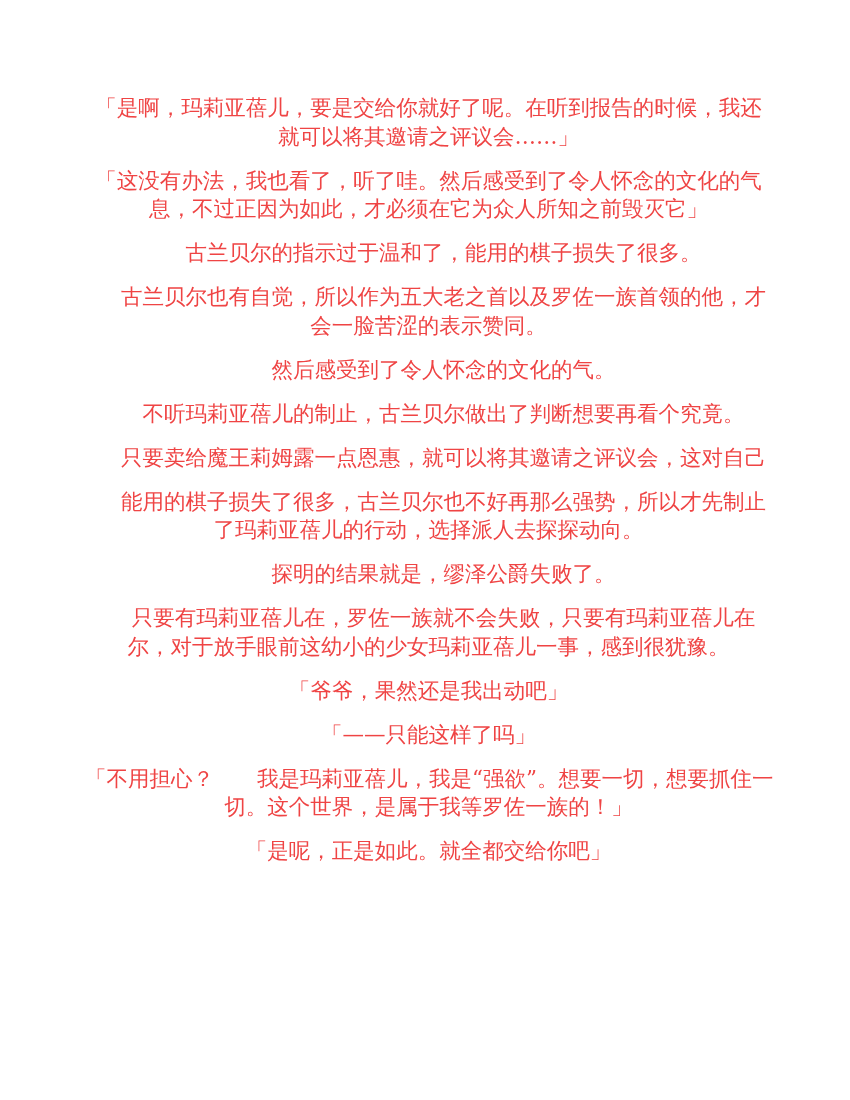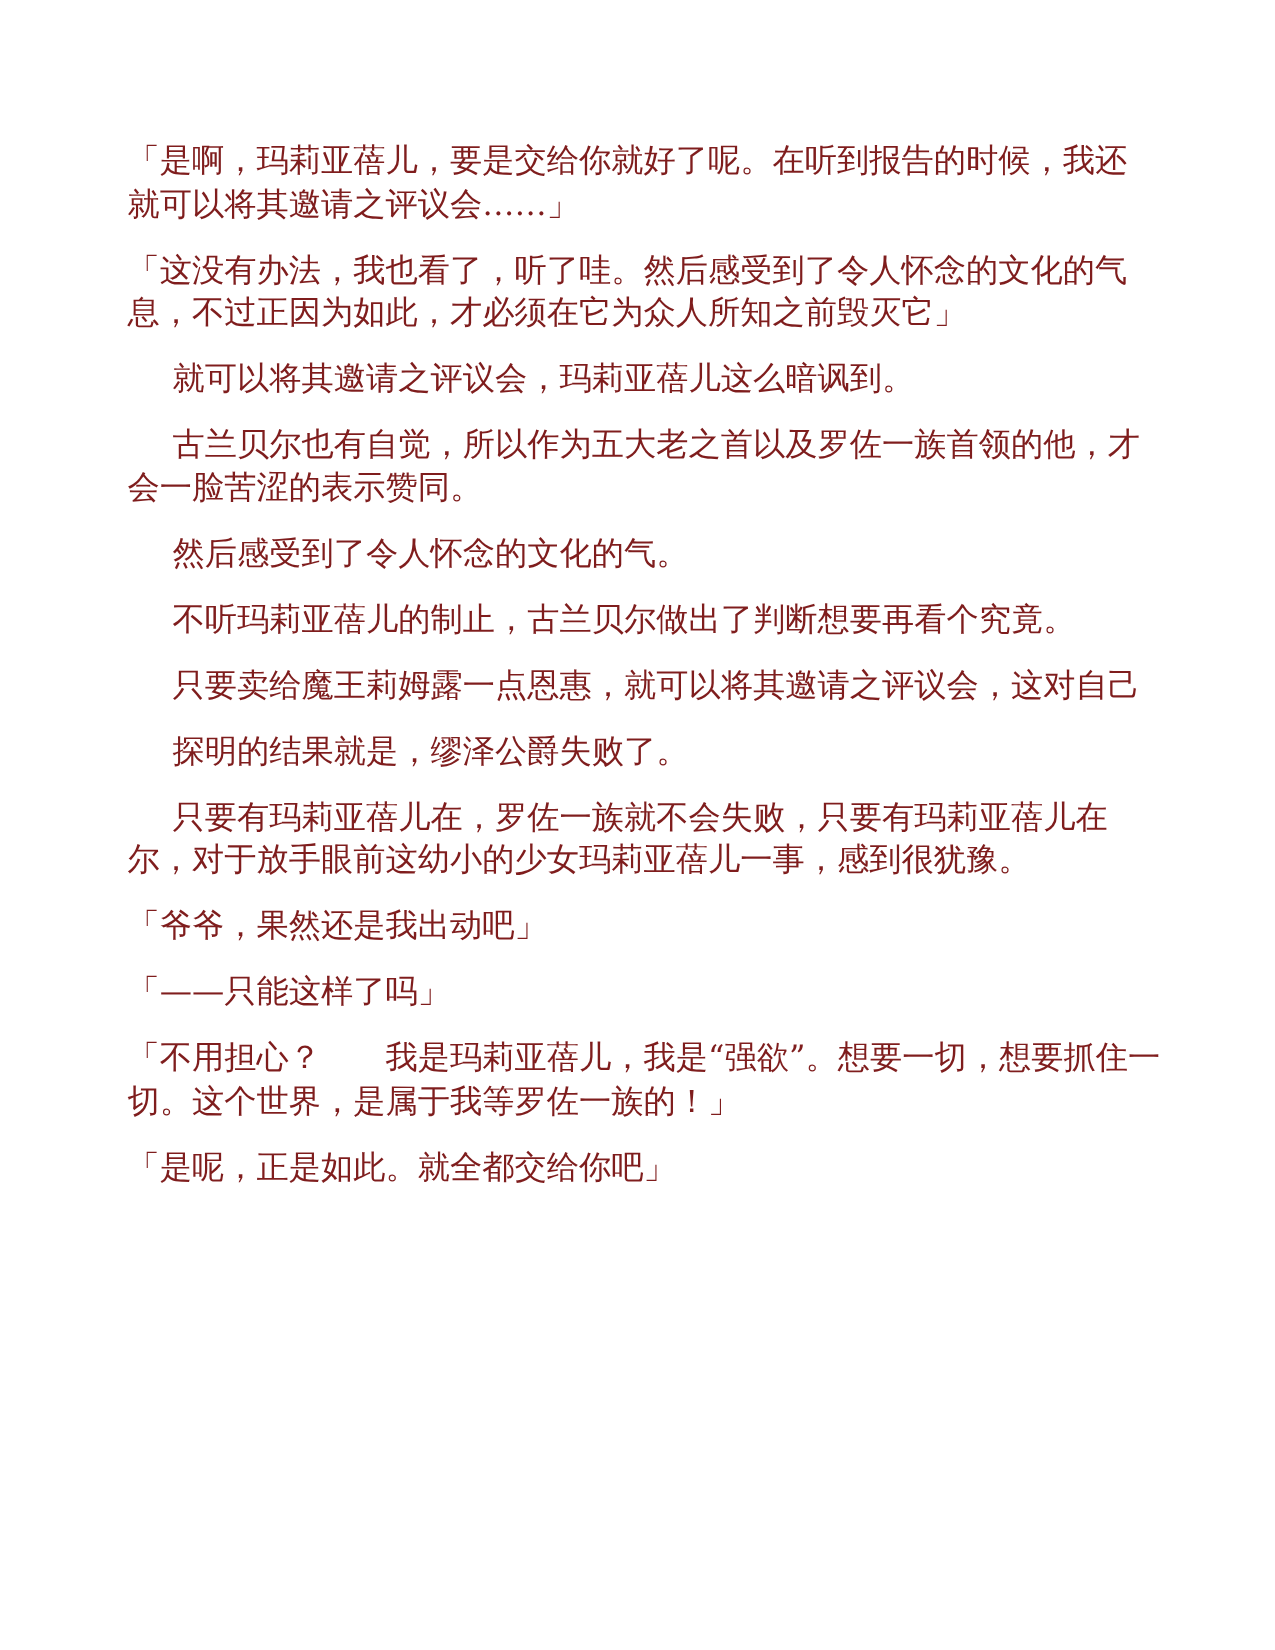--- a/index.html
+++ b/index.html
@@ -37,44 +37,48 @@
     text-indent: 30px;
   }
   .para.dialogue .line.first {
     text-indent: 0;
   }
 </style>
 </head>
 <body>
 
 <div class="page">
-  <div class="text-block" style="color: #7f1d1d;">
+  <div class="text-block" style="color: #ef4444; text-align: center;">
       <p class="para dialogue">
         <span class="line first">「是啊，玛莉亚蓓儿，要是交给你就好了呢。在听到报告的时候，我还</span>
         <span class="line">就可以将其邀请之评议会……」</span>
       </p>
       <p class="para dialogue">
         <span class="line first">「这没有办法，我也看了，听了哇。然后感受到了令人怀念的文化的气</span>
         <span class="line">息，不过正因为如此，才必须在它为众人所知之前毁灭它」</span>
       </p>
       <p class="para narrative">
-        <span class="line first">就可以将其邀请之评议会，玛莉亚蓓儿这么暗讽到。</span>
+        <span class="line first">古兰贝尔的指示过于温和了，能用的棋子损失了很多。</span>
       </p>
       <p class="para narrative">
         <span class="line first">古兰贝尔也有自觉，所以作为五大老之首以及罗佐一族首领的他，才</span>
         <span class="line">会一脸苦涩的表示赞同。</span>
       </p>
       <p class="para narrative">
         <span class="line first">然后感受到了令人怀念的文化的气。</span>
       </p>
       <p class="para narrative">
         <span class="line first">不听玛莉亚蓓儿的制止，古兰贝尔做出了判断想要再看个究竟。</span>
       </p>
       <p class="para narrative">
         <span class="line first">只要卖给魔王莉姆露一点恩惠，就可以将其邀请之评议会，这对自己</span>
+      </p>
+      <p class="para narrative">
+        <span class="line first">能用的棋子损失了很多，古兰贝尔也不好再那么强势，所以才先制止</span>
+        <span class="line">了玛莉亚蓓儿的行动，选择派人去探探动向。</span>
       </p>
       <p class="para narrative">
         <span class="line first">探明的结果就是，缪泽公爵失败了。</span>
       </p>
       <p class="para narrative">
         <span class="line first">只要有玛莉亚蓓儿在，罗佐一族就不会失败，只要有玛莉亚蓓儿在</span>
         <span class="line">尔，对于放手眼前这幼小的少女玛莉亚蓓儿一事，感到很犹豫。</span>
       </p>
       <p class="para dialogue">
         <span class="line first">「爷爷，果然还是我出动吧」</span>

